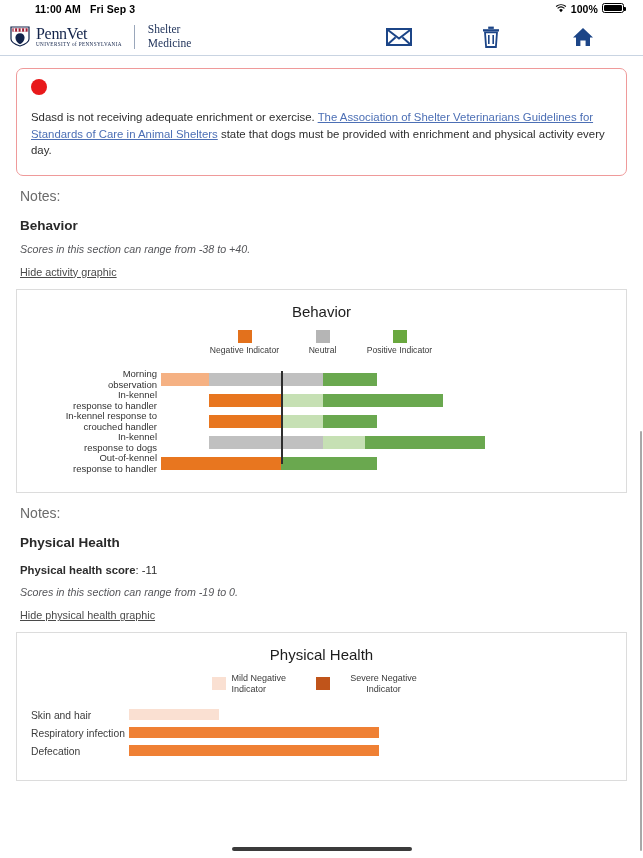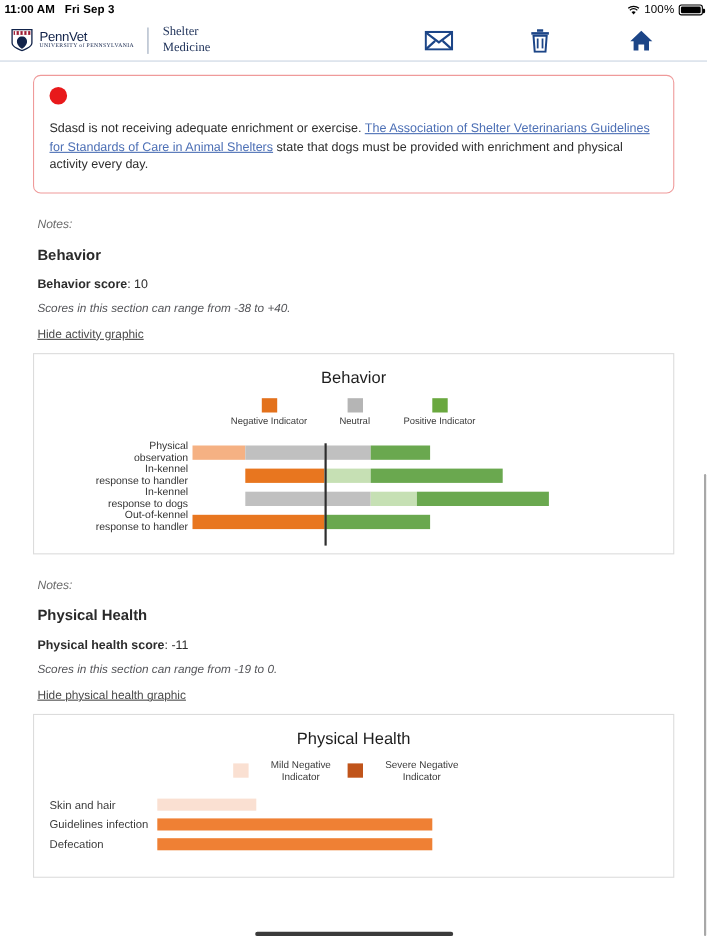--- a/index.html
+++ b/index.html
@@ -8,29 +8,30 @@
     background: #ffffff;
     font-family: "Liberation Sans", sans-serif;
     overflow: hidden;
   }
 
   
   .statusbar {
     height: 18px;
     display: flex;
     align-items: center;
-    padding: 0 4px;
+    padding: 0 19px;
     font-size: 10.5px;
     color: #000;
     font-weight: 600;
     letter-spacing: .1px;
+    margin-left: 16px;
   }
   .sb-left { display: flex; gap: 9px; align-items: center; }
   .sb-spacer { flex: 1; }
-  .sb-right { display: flex; gap: 4px; align-items: center; font-size: 10.5px; font-weight:400;}
+  .sb-right { display: flex; gap: 4px; font-size: 10.5px; font-weight:700;}
   .wifi-glyph { display:inline-block; width:12px; height:10px; position:relative; }
   .wifi-glyph svg { display:block; }
   .batt {
     width: 22px; height: 10px; border: 1px solid #000; border-radius: 2.5px;
     position: relative; display:inline-block;
   }
   .batt::after {
     content:""; position:absolute; right:-3px; top:3px; width:1.6px; height:4px;
     background:#000; border-radius:0 1px 1px 0;
   }
@@ -43,22 +44,22 @@
     align-items: center;
     padding: 0 14px 0 10px;
     border-bottom: 1px solid #c9d4e2;
     background: #fff;
   }
   .logo { display: flex; align-items: center; gap: 6px; }
   .shield {
     width: 20px; height: 21px; flex: none;
   }
   .logo-word {
-    font-family: Liberation Sans, sans-serif;
-    font-size: 12px;
+    font-family: Liberation Serif, serif;
+    font-size: 16px;
     color: #12234a;
     line-height: .95;
     letter-spacing: -.3px;
   }
   .logo-sub {
     font-family: "Liberation Serif", serif;
     font-size: 5.2px;
     color: #12234a;
     letter-spacing: .35px;
     text-align: center;
@@ -73,21 +74,21 @@
   }
   .appbar-spacer { flex: 1; }
   .appbar-icons { display:flex; align-items:center; }
   .appbar-icons > div { width: 92px; display:flex; justify-content:center; }
   .appbar-icons svg { display:block; }
 
   
   .page {
     position: relative;
     height: 802px;
-    padding: 0 30px;
+    padding: 0 16px;
     overflow: hidden;
   }
 
   
   .alert {
     margin-top: 12px;
     border: 1px solid #ef9a9a;
     border-radius: 7px;
     padding: 10px 14px 16px 14px;
     min-height: 88px;
@@ -98,21 +99,21 @@
     margin-bottom: 14px;
   }
   .alert-text {
     font-size: 11.4px;
     line-height: 1.45;
     color: #2d2d2d;
   }
   .alert-text a { color: #4c6fb5; text-decoration: underline; }
 
   
-  .notes { font-size: 11px; color: #6b6b6b; margin: 22px 0 0 4px; font-style: italic; }
+  .notes { font-size: 14px; color: #6b6b6b; margin: 12px 0 0 4px; }
   h2.section {
     font-size: 13.5px;
     color: #2a2a2a;
     font-weight: 700;
     margin: 14px 0 0 4px;
   }
   .score {
     font-size: 11.3px; color: #2d2d2d; margin: 14px 0 0 4px;
   }
   .score b { font-weight: 700; }
@@ -271,23 +272,20 @@
     <div class="alert-dot"></div>
     <div class="alert-text">
       <span>Sdasd is not receiving adequate enrichment or exercise. </span><a href="#">The Association of Shelter Veterinarians Guidelines for Standards of Care in Animal Shelters</a><span> state that dogs must be provided with enrichment and physical activity every day.</span>
     </div>
   </div>
 
   <div class="notes">Notes:</div>
 
   
   <h2 class="section">Behavior</h2>
-  <div class="score">
-    <b>Behavior score</b><span>: </span><span>10</span>
-  </div>
   <div class="range">Scores in this section can range from -38 to +40.</div>
   <a class="hidelink">Hide activity graphic</a>
 
   <div class="chartcard">
     <div class="chart-title">Behavior</div>
     <div class="legend" id="bhv-legend">
         <div class="legend-item" style="width: 96px;">
           <div class="legend-swatch" style="background: rgb(227, 113, 28);"></div>
           <div>Negative Indicator</div>
         </div>
@@ -296,21 +294,21 @@
           <div>Neutral</div>
         </div>
         <div class="legend-item" style="width: 94px;">
           <div class="legend-swatch" style="background: rgb(106, 168, 63);"></div>
           <div>Positive Indicator</div>
         </div>
       </div>
     <div class="bhv-body" id="bhv-plot" style="position: relative;">
         <div class="bhv-row">
           <div class="bhv-label">
-            <div>Physical</div>
+            <div>Morning</div>
             <div>observation</div>
           </div>
           <div class="bhv-track">
             <div class="bhv-bar" style="left: -2px;">
               <div class="bhv-seg" style="width: 48px; background: rgb(245, 177, 131);"></div>
               <div class="bhv-seg" style="width: 72px; background: rgb(192, 192, 192);"></div>
               <div class="bhv-seg" style="width: 42px; background: rgb(192, 192, 192);"></div>
               <div class="bhv-seg" style="width: 54px; background: rgb(106, 168, 79);"></div>
             </div>
           </div>
@@ -323,20 +321,33 @@
           <div class="bhv-track">
             <div class="bhv-bar" style="left: 46px;">
               <div class="bhv-seg" style="width: 72px; background: rgb(232, 118, 31);"></div>
               <div class="bhv-seg" style="width: 42px; background: rgb(198, 224, 180);"></div>
               <div class="bhv-seg" style="width: 120px; background: rgb(106, 168, 79);"></div>
             </div>
           </div>
         </div>
         <div class="bhv-row">
           <div class="bhv-label">
+            <div>In-kennel response to</div>
+            <div>crouched handler</div>
+          </div>
+          <div class="bhv-track">
+            <div class="bhv-bar" style="left: 46px;">
+              <div class="bhv-seg" style="width: 72px; background: rgb(232, 118, 31);"></div>
+              <div class="bhv-seg" style="width: 42px; background: rgb(198, 224, 180);"></div>
+              <div class="bhv-seg" style="width: 54px; background: rgb(106, 168, 79);"></div>
+            </div>
+          </div>
+        </div>
+        <div class="bhv-row">
+          <div class="bhv-label">
             <div>In-kennel</div>
             <div>response to dogs</div>
           </div>
           <div class="bhv-track">
             <div class="bhv-bar" style="left: 46px;">
               <div class="bhv-seg" style="width: 72px; background: rgb(192, 192, 192);"></div>
               <div class="bhv-seg" style="width: 42px; background: rgb(192, 192, 192);"></div>
               <div class="bhv-seg" style="width: 42px; background: rgb(198, 224, 180);"></div>
               <div class="bhv-seg" style="width: 120px; background: rgb(106, 168, 79);"></div>
             </div>
@@ -366,36 +377,36 @@
     <b>Physical health score</b><span>: </span><span>-11</span>
   </div>
   <div class="range">Scores in this section can range from -19 to 0.</div>
   <a class="hidelink">Hide physical health graphic</a>
 
   <div class="chartcard">
     <div class="chart-title">Physical Health</div>
     <div class="legend" id="ph-legend">
         <div class="legend-item" style="width: 104px; flex-direction: row; align-items: center; gap: 6px;">
           <div class="legend-swatch" style="background: rgb(250, 224, 210); margin: 0px; flex: 0 0 auto;"></div>
-          <div style="text-align: center; font-size: 9px;">Mild Negative Indicator</div>
+          <div style="text-align: left; font-size: 9px;">Mild Negative Indicator</div>
         </div>
         <div class="legend-item" style="width: 116px; flex-direction: row; align-items: center; gap: 6px;">
           <div class="legend-swatch" style="background: rgb(192, 84, 26); margin: 0px; flex: 0 0 auto;"></div>
           <div style="text-align: center; font-size: 9px;">Severe Negative Indicator</div>
         </div>
       </div>
     <div class="ph-body" id="ph-plot">
         <div class="ph-row">
           <div class="ph-label">Skin and hair</div>
           <div class="ph-track">
             <div class="ph-bar" style="left: 0px; width: 90px; background: rgb(250, 224, 210);"></div>
           </div>
         </div>
         <div class="ph-row">
-          <div class="ph-label">Guidelines infection</div>
+          <div class="ph-label">Respiratory infection</div>
           <div class="ph-track">
             <div class="ph-bar" style="left: 0px; width: 250px; background: rgb(239, 128, 52);"></div>
           </div>
         </div>
         <div class="ph-row">
           <div class="ph-label">Defecation</div>
           <div class="ph-track">
             <div class="ph-bar" style="left: 0px; width: 250px; background: rgb(239, 128, 52);"></div>
           </div>
         </div>

